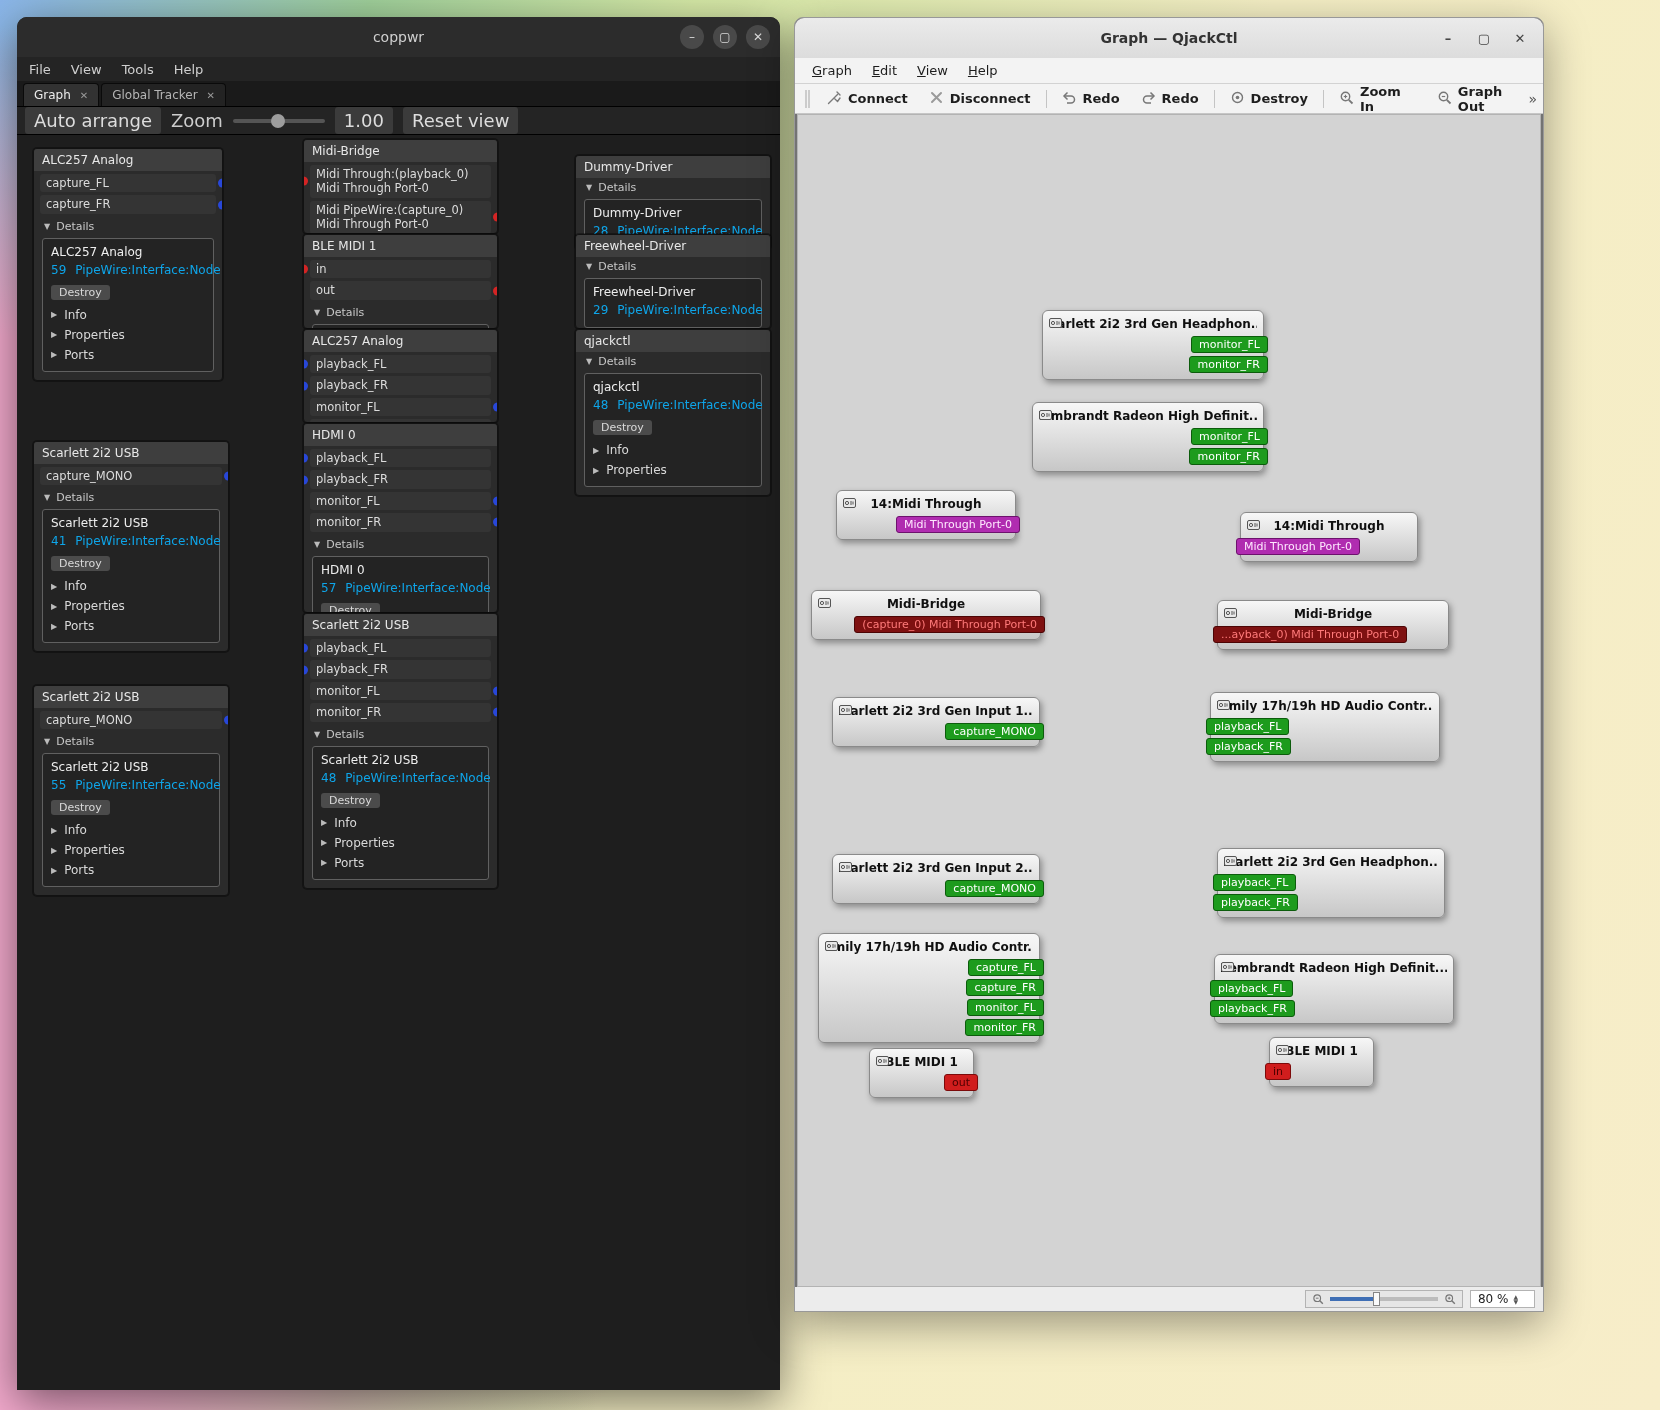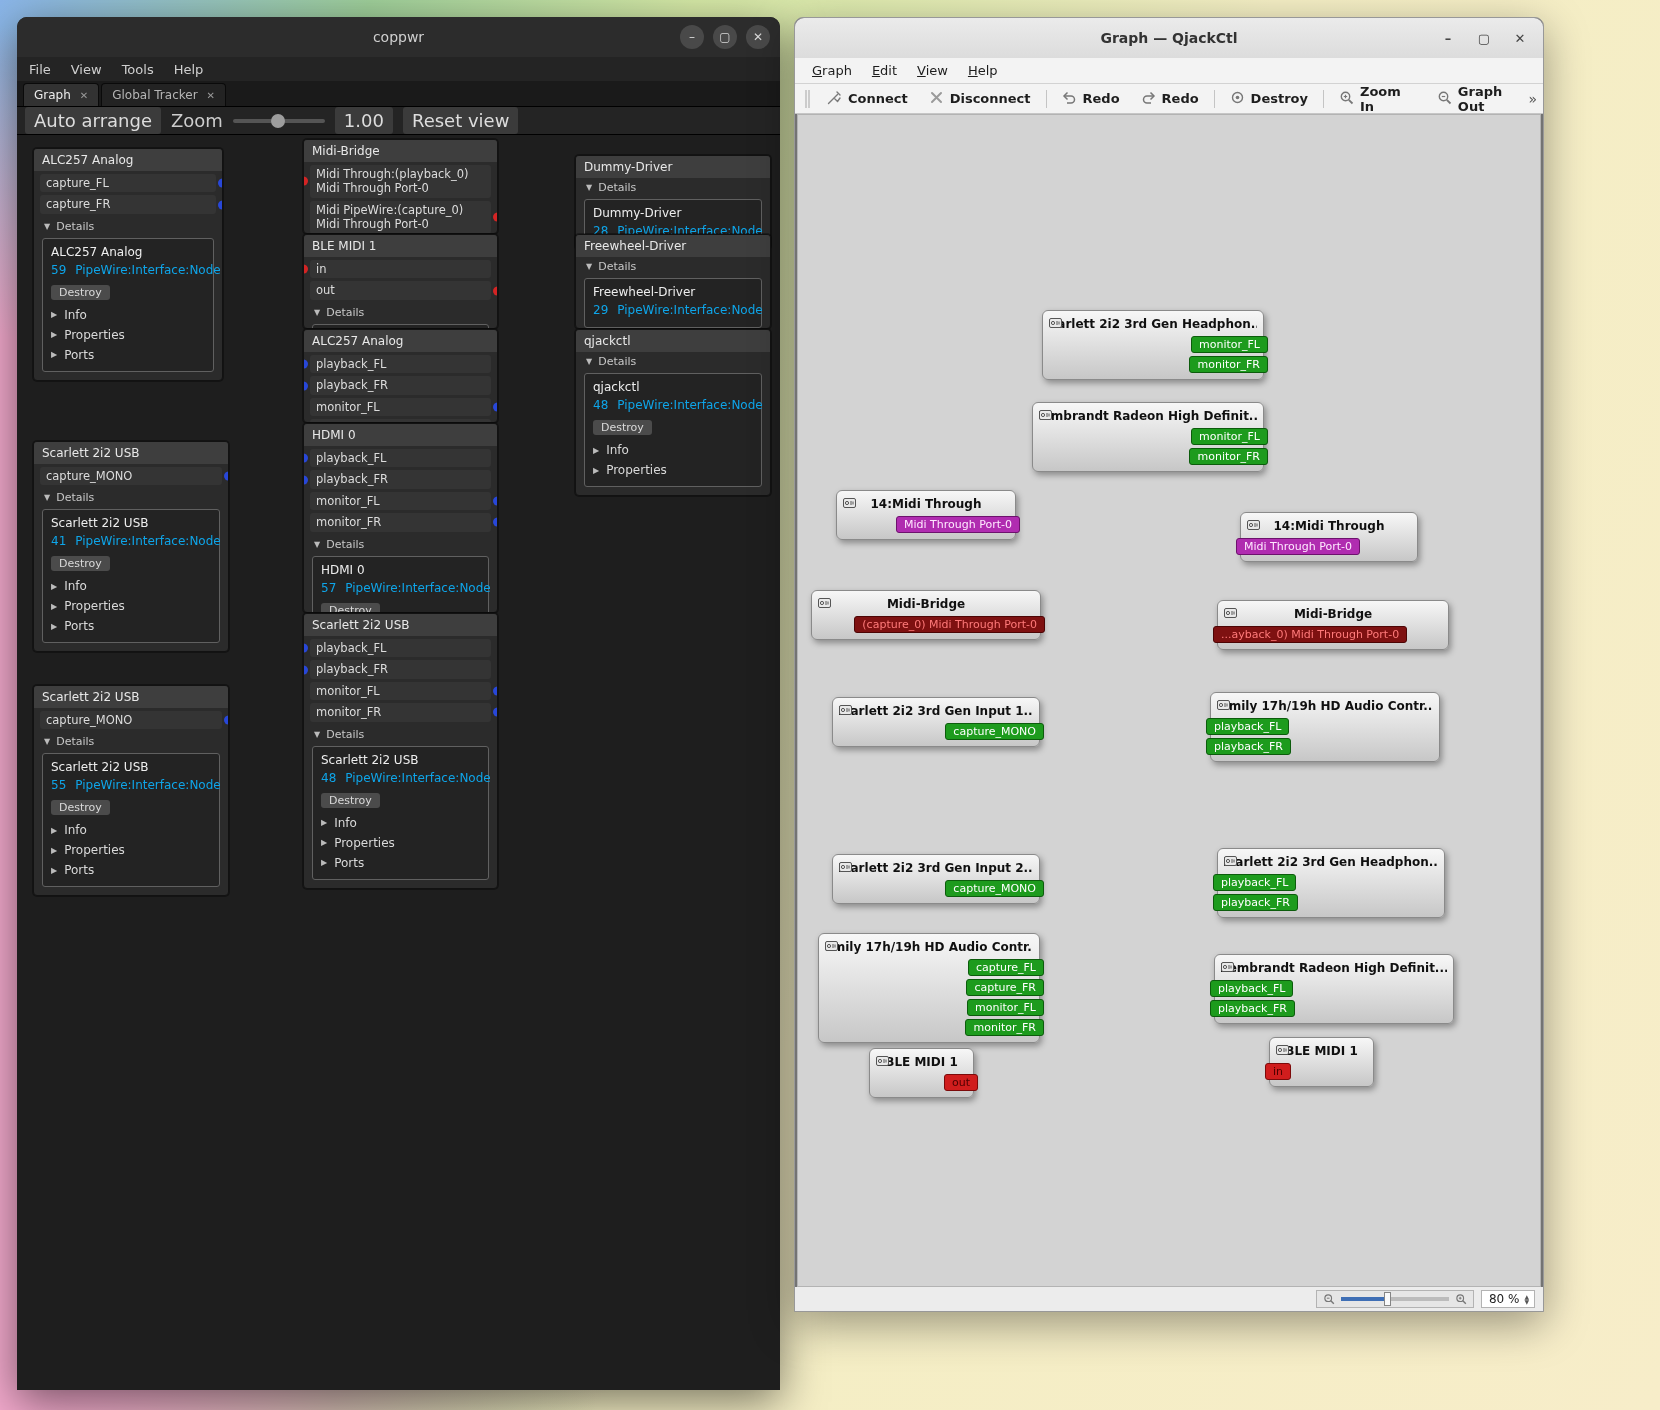--- a/index.html
+++ b/index.html
@@ -94,21 +94,21 @@
   .qchip.red     { background:#d01d1d; border:1px solid #7c0a0a; color:#4d0000; }
 
   .qstatusbar { position:absolute; left:0; right:0; bottom:0; height:24px; background:#ececec;
                 display:flex; align-items:center; justify-content:flex-end; gap:7px; padding:0 8px; }
   .qzoomgroup { display:flex; align-items:center; gap:6px; border:1px solid #b3b3b3; background:#e6e6e6;
                 height:18px; padding:0 6px; }
   .qslider { position:relative; width:108px; height:4px; background:#bcbcbc; }
   .qslider-fill { position:absolute; left:0; top:0; height:4px; width:40%; background:#3f6fb5; }
   .qslider-thumb { position:absolute; left:40%; top:-5px; width:7px; height:14px; background:#fafafa; border:1px solid #858585; }
   .qpercent { display:flex; align-items:center; gap:5px; border:1px solid #b3b3b3; background:#ffffff;
-              height:18px; padding:0 5px 0 7px; font-size:12px; color:#222; }
+              height:18px; padding:0 16px 0 7px; font-size:12px; color:#222; }
   .qspin { display:flex; flex-direction:column; line-height:5px; font-size:6px; color:#555; }
 </style>
 </head>
 <body>
 
 <div class="window" id="coppwr">
   <div class="ctitlebar">
     <span>coppwr</span>
     <div class="cwinbtns">
       <div class="cwinbtn">–</div>

